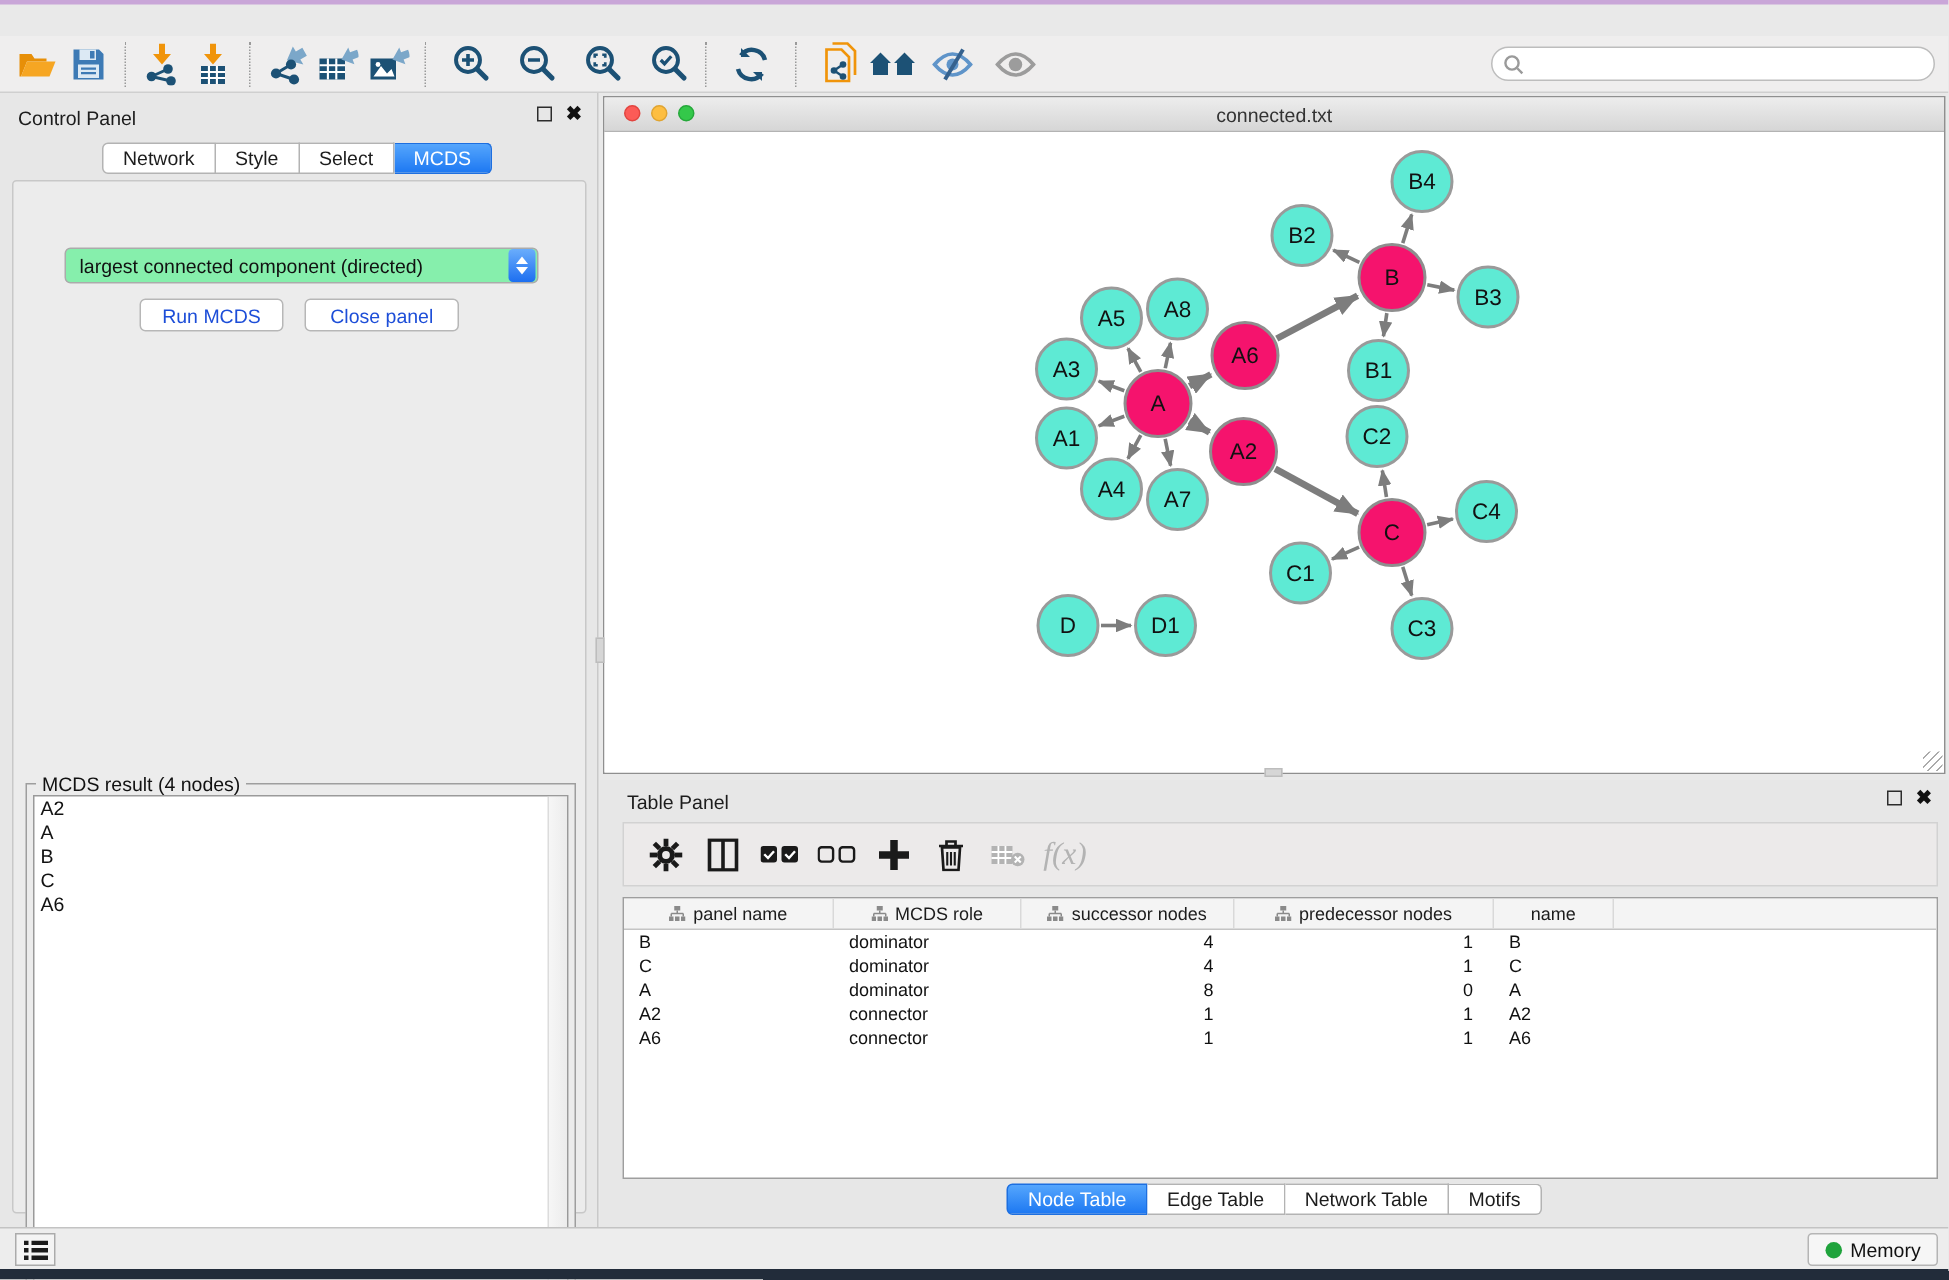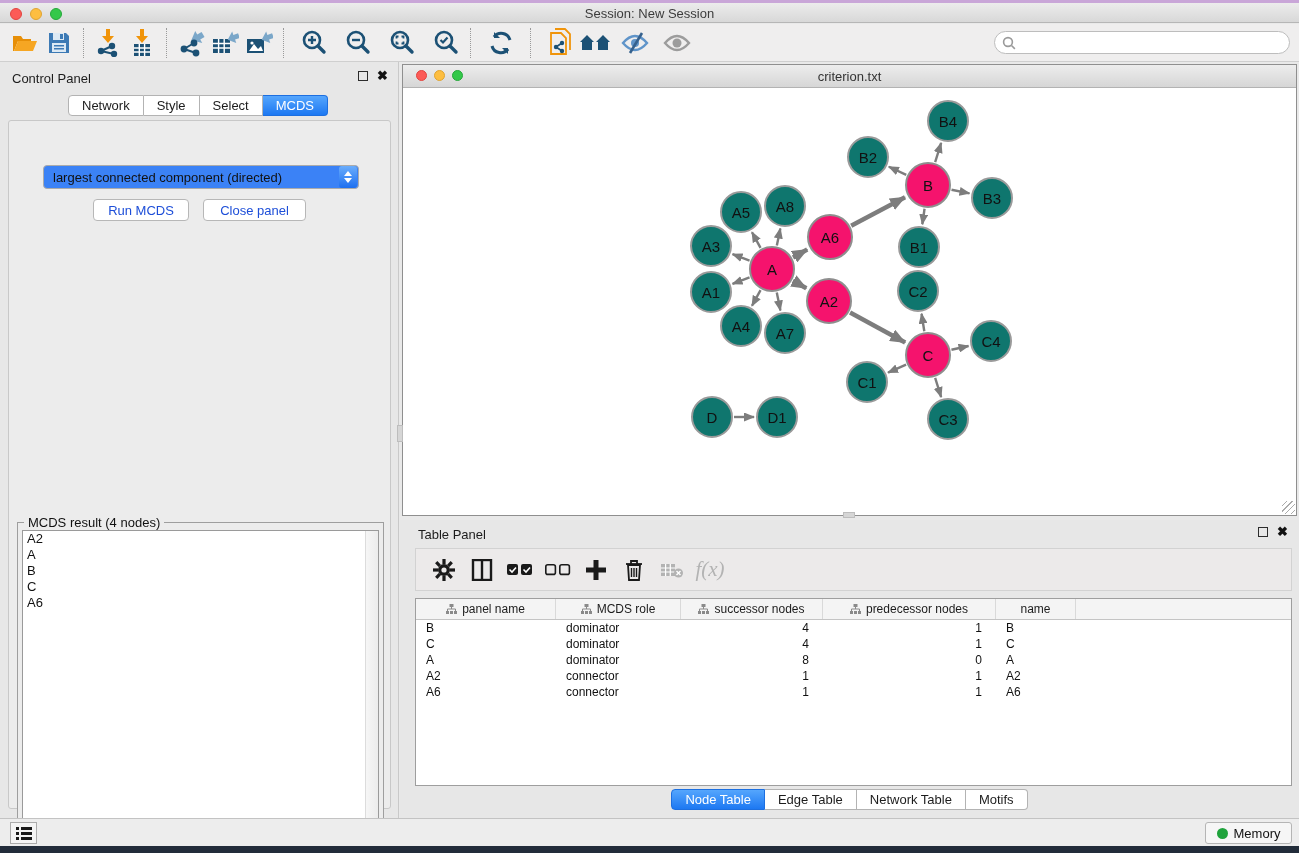--- a/index.html
+++ b/index.html
@@ -40,21 +40,21 @@
   .seg-tabs { position:absolute; display:flex; }
   .seg-tab { height:21px; line-height:19px; padding:0 13px; font-size:13px; background:#fff;
     border:1px solid #b3b3b3; border-left:none; color:#1c1c1c; text-align:center; }
   .seg-tab:first-child { border-left:1px solid #b3b3b3; border-radius:4px 0 0 4px; }
   .seg-tab:last-child { border-radius:0 4px 4px 0; }
   .seg-tab.active { background:linear-gradient(#55a6fd,#1d78f2); border-color:#1d6fe0; color:#fff; }
 
   .cp-box { position:absolute; left:8px; top:58px; width:383px; height:689px; background:#ececec;
     border:1px solid #c8c8c8; border-radius:3px; }
   .opt-label { position:absolute; left:0; right:0; top:22px; text-align:center; font-size:13px; color:#1a1a1a; }
-  .dropdown { position:absolute; left:34px; top:44px; width:316px; height:24px; background:#3b82f6;
+  .dropdown { position:absolute; left:34px; top:44px; width:316px; height:24px; background:#86efac;
     border:1px solid #ababab; border-radius:4px; display:flex; align-items:center; }
   .dropdown .dd-text { flex:1; font-size:13px; padding-left:9px; color:#111; }
   .dd-stepper { width:18px; height:22px; margin-right:1px; border-radius:3px;
     background:linear-gradient(#6aadfc,#1d6ff0); display:flex; flex-direction:column; align-items:center; justify-content:center; gap:2px; }
   .dd-stepper .up, .dd-stepper .down { width:0; height:0; border-left:4px solid transparent; border-right:4px solid transparent; }
   .dd-stepper .up { border-bottom:5px solid #fff; }
   .dd-stepper .down { border-top:5px solid #fff; }
 
   .cp-btn { position:absolute; height:22px; background:#fff; border:1px solid #b7b7b7; border-radius:4px;
     font-size:13px; color:#1d4ed8; font-family:"Liberation Sans",sans-serif; text-align:center; }
@@ -64,21 +64,21 @@
   .result-list { position:absolute; left:4px; top:7px; right:4px; bottom:4px; background:#fff; border:1px solid #9a9a9a; overflow:hidden; }
   .result-item { font-size:13px; line-height:16px; padding-left:4px; color:#111; }
   .result-scroll { position:absolute; right:0; top:0; bottom:0; width:13px; background:linear-gradient(to right,#f6f6f6,#ececec); border-left:1px solid #dcdcdc; }
 
   
   .net-window { position:absolute; left:402px; top:64px; width:895px; height:452px; background:#fff; border:1px solid #8f8f8f; }
   .net-titlebar { position:absolute; left:0; top:0; right:0; height:23px; background:linear-gradient(#ededed,#d6d6d6); border-bottom:1px solid #b3b3b3; }
   .net-titlebar .title { position:absolute; left:0; right:0; top:4px; text-align:center; font-size:13px; color:#333; }
   .net-canvas { position:absolute; left:0; top:23px; right:0; bottom:0; background:#fff; overflow:hidden; }
   .net-canvas svg { position:absolute; left:0; top:0; }
-  .graph-node { position:absolute; border-radius:50%; border:2px solid #9a9a9a; background:#0f766e;
+  .graph-node { position:absolute; border-radius:50%; border:2px solid #9a9a9a; background:#5eead4;
     display:flex; align-items:center; justify-content:center; font-size:15px; color:#111; }
   .graph-node.hl { background:#f5136d; border-color:#8e8e8e; }
   .resize-grip { position:absolute; right:1px; bottom:1px; width:13px; height:13px;
     background:repeating-linear-gradient(135deg, transparent 0 3px, #ababab 3px 4px); }
   .vgrip { position:absolute; left:397px; top:425px; width:6px; height:17px; background:#d6d6d6; border:1px solid #bdbdbd; }
   .hgrip { position:absolute; left:843px; top:512px; width:12px; height:6px; background:#d6d6d6; border:1px solid #bdbdbd; }
 
   
   .table-panel { position:absolute; left:400px; top:520px; width:899px; height:298px; background:#e7e7e7; }
   .tp-toolbar { position:absolute; left:15px; top:28px; right:7px; height:43px; background:#eceaea;
@@ -104,26 +104,20 @@
   .memory-btn { position:absolute; right:7px; top:3px; width:87px; height:22px; background:#f6f6f6; border:1px solid #b5b5b5;
     border-radius:3px; display:flex; align-items:center; justify-content:center; gap:6px; font-size:13px; color:#111; }
   .memory-dot { width:11px; height:11px; border-radius:50%; background:#1fa33c; }
 </style>
 </head>
 <body>
 
 <div class="app">
   <div class="desktop-top"></div>
 
-  <div class="titlebar">
-    <span class="tl red" style="left:10px"></span>
-    <span class="tl yellow" style="left:30px"></span>
-    <span class="tl green" style="left:50px"></span>
-    <div class="title">Session: New Session</div>
-  </div>
 
   <div class="toolbar">
     <div class="tb-icon" style="margin-left:8px">
       <svg width="28" height="24" viewBox="0 0 28 24">
           <path d="M2 5h8l2 3h8v2H7L3 20H2z" fill="#e78f08"></path>
           <path d="M7 10h19l-4 10H3z" fill="#f6a623"></path>
         </svg>
     </div>
     <div class="tb-icon">
       <svg width="24" height="24" viewBox="0 0 24 24">
@@ -298,21 +292,21 @@
         </div>
       </div>
     </div>
   </div>
 
   <div class="net-window">
     <div class="net-titlebar">
       <span class="tl red" style="left:13px; top:5px; width:11px; height:11px;"></span>
       <span class="tl yellow" style="left:31px; top:5px; width:11px; height:11px;"></span>
       <span class="tl green" style="left:49px; top:5px; width:11px; height:11px;"></span>
-      <div class="title">criterion.txt</div>
+      <div class="title">connected.txt</div>
     </div>
     <div class="net-canvas">
       <svg id="graph-svg" width="893" height="428">
           <defs>
             <marker id="arr-thin" markerUnits="userSpaceOnUse" markerWidth="11" markerHeight="9" refX="10" refY="4.5" orient="auto">
               <path d="M0 0L11 4.5L0 9z" fill="#7d7d7d"></path>
             </marker>
             <marker id="arr-thick" markerUnits="userSpaceOnUse" markerWidth="16" markerHeight="13" refX="15" refY="6.5" orient="auto">
               <path d="M0 0L16 6.5L0 13z" fill="#7d7d7d"></path>
             </marker>

